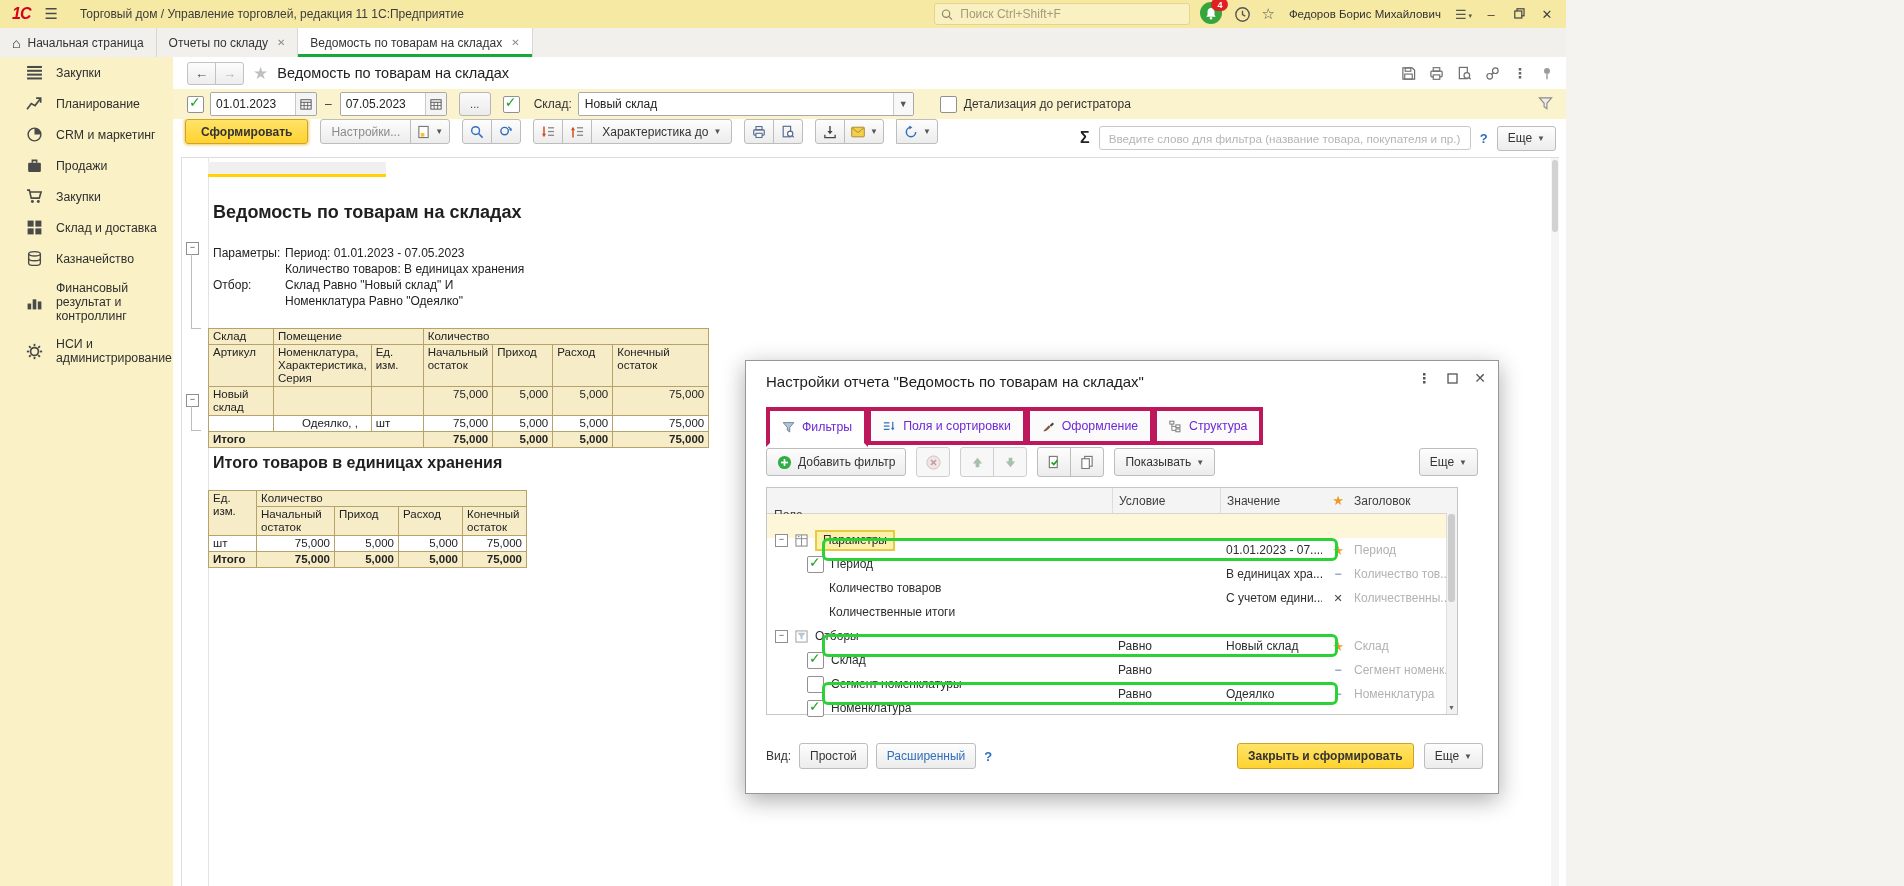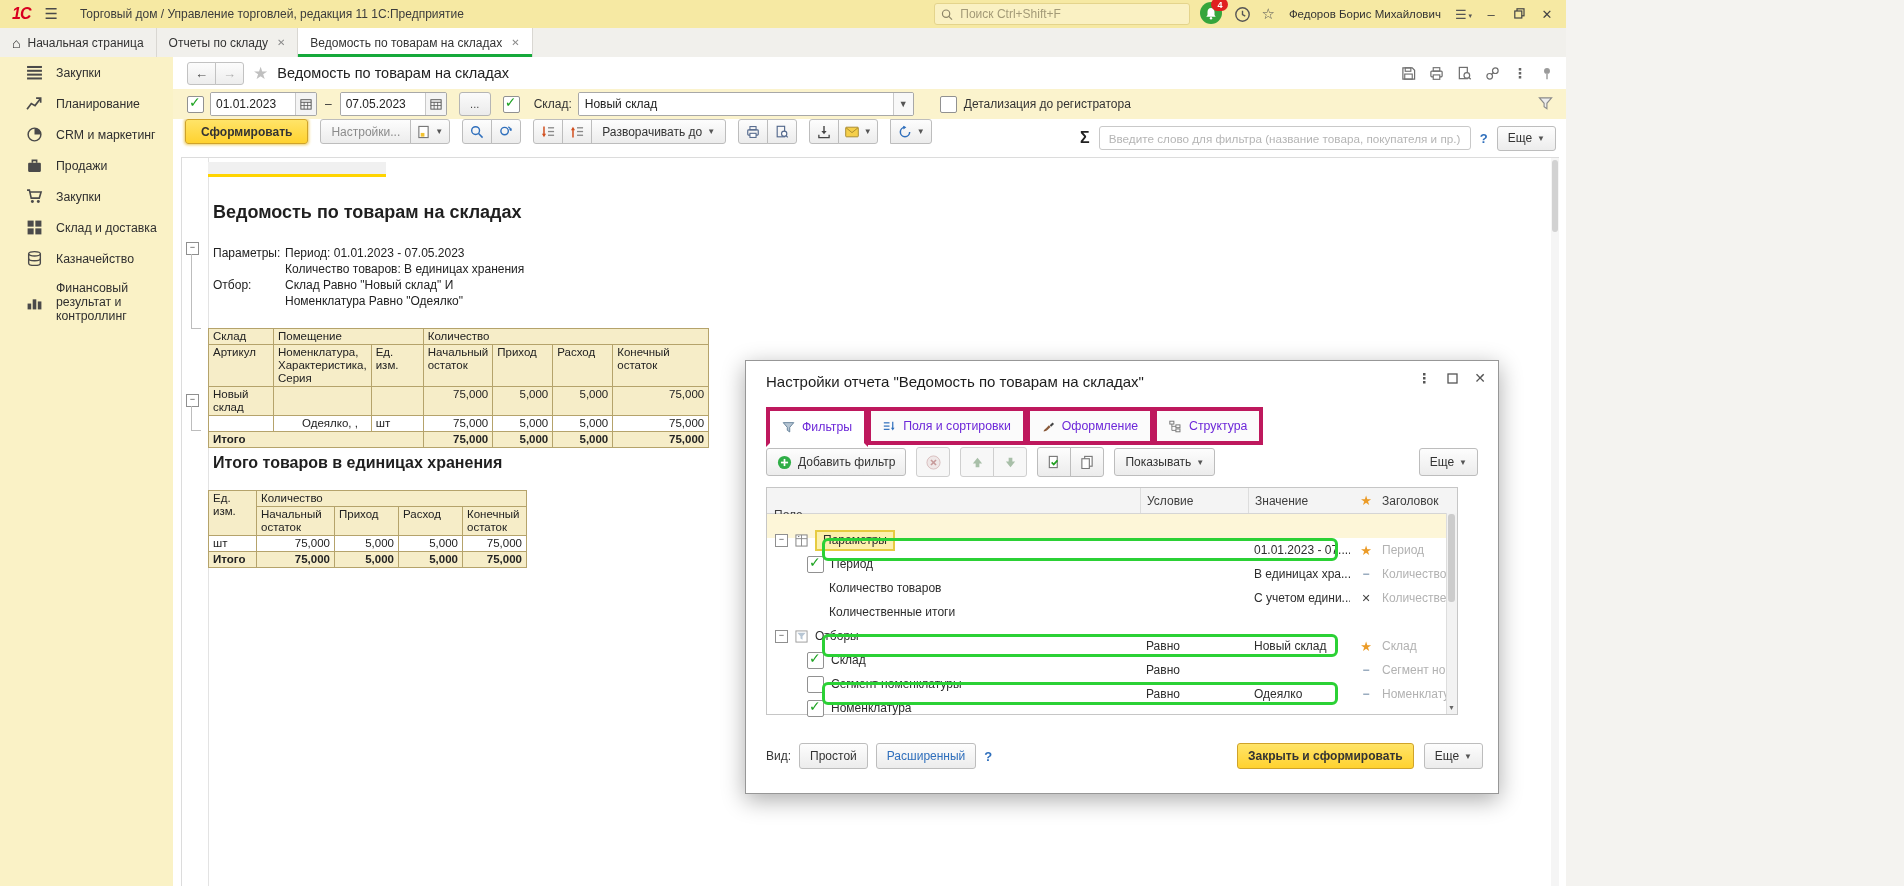--- a/index.html
+++ b/index.html
@@ -105,21 +105,21 @@
   .dtab:first-child{margin-left:0;}
   .dtab.active{background:#fff;border-bottom-color:#fff;height:32px;position:relative;top:0;}
   #dlg-toolbar{position:absolute;left:20px;top:86px;right:20px;display:flex;align-items:center;gap:10px;}
   #dlg-toolbar .btn{height:28px;}
   .rbtn{width:32px;height:28px;border:1px solid #cfcfcf;border-radius:3px;background:#f7f7f7;display:flex;align-items:center;justify-content:center;}
   .rbtn.flat{background:linear-gradient(#fdfdfd,#ececec);border-color:#bdbdbd;cursor:pointer;}
   #dlg-more-top{margin-left:auto;}
   #dlg-table{position:absolute;left:20px;top:126px;width:690px;height:226px;border:1px solid #c6c6c6;}
   #dlg-head{display:flex;height:25px;background:#f4f4f4;border-bottom:1px solid #d5d5d5;align-items:center;font-size:12px;color:#3d3d3d;}
   .col-f{width:345px;padding-left:7px;box-sizing:border-box;margin-top:28px;}
-  .col-c{width:108px;box-sizing:border-box;margin-left:28px;}
+  .col-c{width:108px;box-sizing:border-box;}
   .col-v{width:102px;box-sizing:border-box;}
   .col-s{width:32px;text-align:center;box-sizing:border-box;}
   .col-h{flex:1;box-sizing:border-box;overflow:hidden;white-space:nowrap;}
   #dlg-head .col-c,#dlg-head .col-v{border-left:1px solid #dddddd;padding-left:6px;height:100%;display:flex;align-items:center;}
   .drow{display:flex;height:24px;align-items:center;position:relative;font-size:12px;color:#2d2d2d;}
   .drow .col-c,.drow .col-v{padding-left:6px;overflow:hidden;white-space:nowrap;}
   .drow.group{background:#fdf6d8;}
   .drow .fieldwrap{display:flex;align-items:center;gap:7px;overflow:hidden;white-space:nowrap;}
   .glabel{border:2px solid #e6cb41;background:#fcf0ae;padding:0 6px;line-height:17px;}
   .glabel.plain{border:none;background:transparent;padding:0;}
@@ -261,20 +261,36 @@
     <div class="sitem">
       <svg class="sicon" viewBox="0 0 16 16">
             <g fill="#4a4a4a">
               <rect x="1.5" y="9" width="3.4" height="5.5"></rect>
               <rect x="6.3" y="5" width="3.4" height="9.5"></rect>
               <rect x="11.1" y="7" width="3.4" height="7.5"></rect>
             </g>
           </svg>
       <span class="slabel">Финансовый результат и контроллинг</span>
     </div>
+    <div class="sitem">
+      <svg class="sicon" viewBox="0 0 16 16">
+            <circle cx="8" cy="8" r="3.7" fill="none" stroke="#4a4a4a" stroke-width="1.6"></circle>
+            <g stroke="#4a4a4a" stroke-width="1.7">
+              <line x1="8" y1="0.8" x2="8" y2="3"></line>
+              <line x1="8" y1="13" x2="8" y2="15.2"></line>
+              <line x1="0.8" y1="8" x2="3" y2="8"></line>
+              <line x1="13" y1="8" x2="15.2" y2="8"></line>
+              <line x1="2.9" y1="2.9" x2="4.5" y2="4.5"></line>
+              <line x1="11.5" y1="11.5" x2="13.1" y2="13.1"></line>
+              <line x1="2.9" y1="13.1" x2="4.5" y2="11.5"></line>
+              <line x1="11.5" y1="4.5" x2="13.1" y2="2.9"></line>
+            </g>
+          </svg>
+      <span class="slabel">НСИ и администрирование</span>
+    </div>
   </aside>
 
   <main id="main">
 
     <div id="navrow">
       <div class="navbtns">
         <span class="navbtn b">←</span>
         <span class="navbtn f">→</span>
       </div>
       <span id="favstar">★</span>
@@ -395,21 +411,21 @@
                 <line x1="3.2" y1="4" x2="3.2" y2="13.5" stroke="#d14e1e" stroke-width="1.6"></line>
                 <path d="M1 5.5 3.2 2 5.4 5.5 Z" fill="#d14e1e"></path>
                 <g stroke="#888" stroke-width="1.4">
                   <line x1="7.5" y1="3" x2="14" y2="3"></line>
                   <line x1="7.5" y1="7" x2="14" y2="7"></line>
                   <line x1="7.5" y1="11" x2="14" y2="11"></line>
                 </g>
               </svg>
         </button>
         <button class="btn">
-          <span>Разворачивать до</span>
+          <span>Характеристика до</span>
           <span class="caret">▼</span>
         </button>
       </div>
       <div class="bgrp">
         <button class="btn tbtn">
           <svg width="14" height="14" viewBox="0 0 16 16">
                 <rect x="2" y="5.5" width="12" height="6" rx="1" fill="none" stroke="#53688c" stroke-width="1.3"></rect>
                 <rect x="4.5" y="1.8" width="7" height="3.7" fill="none" stroke="#53688c" stroke-width="1.2"></rect>
                 <rect x="4.5" y="9.5" width="7" height="4.7" fill="#fff" stroke="#53688c" stroke-width="1.2"></rect>
               </svg>

